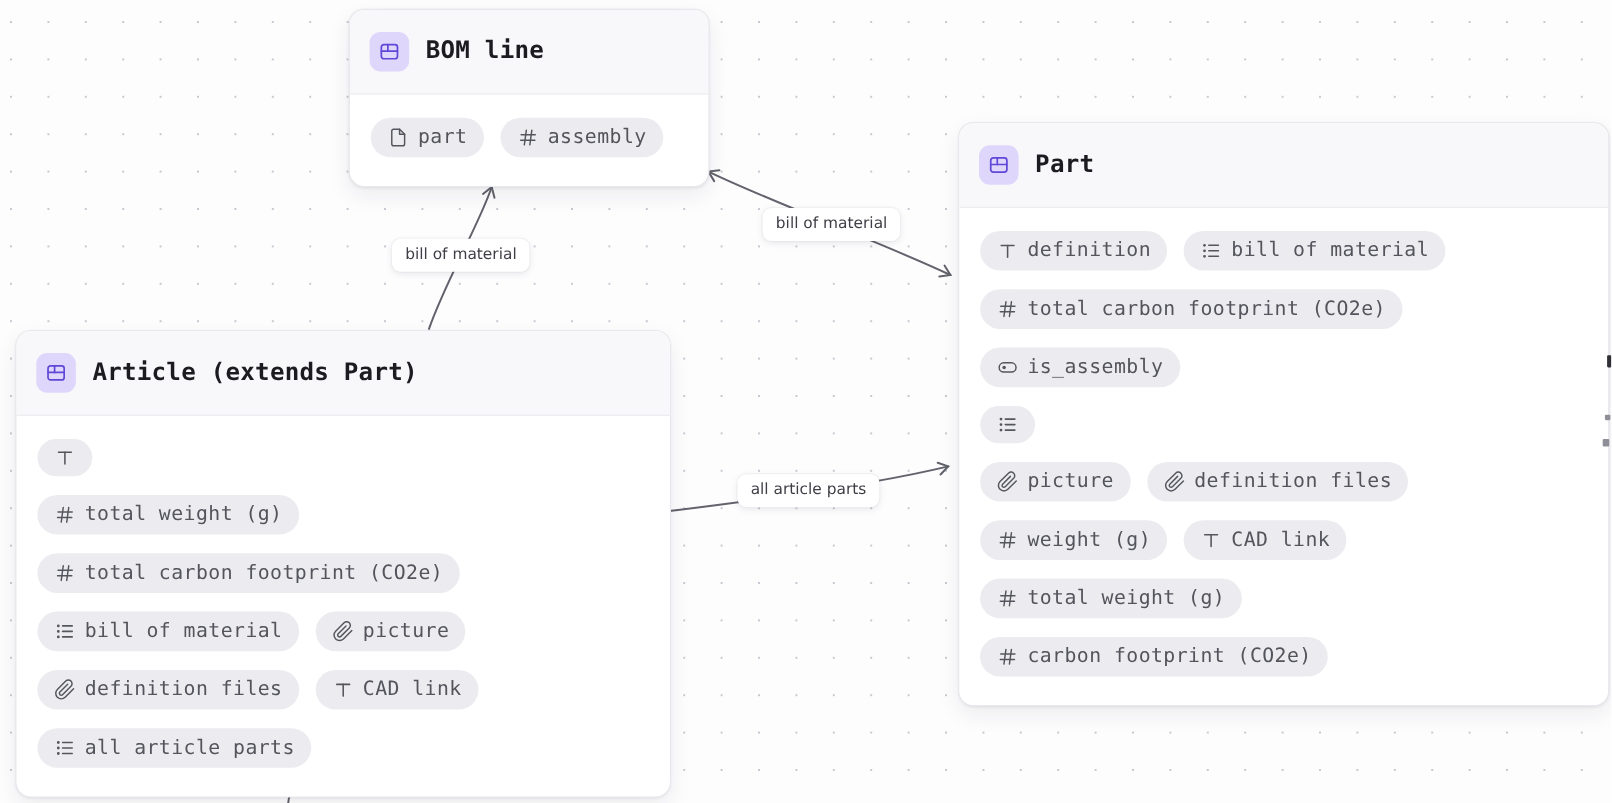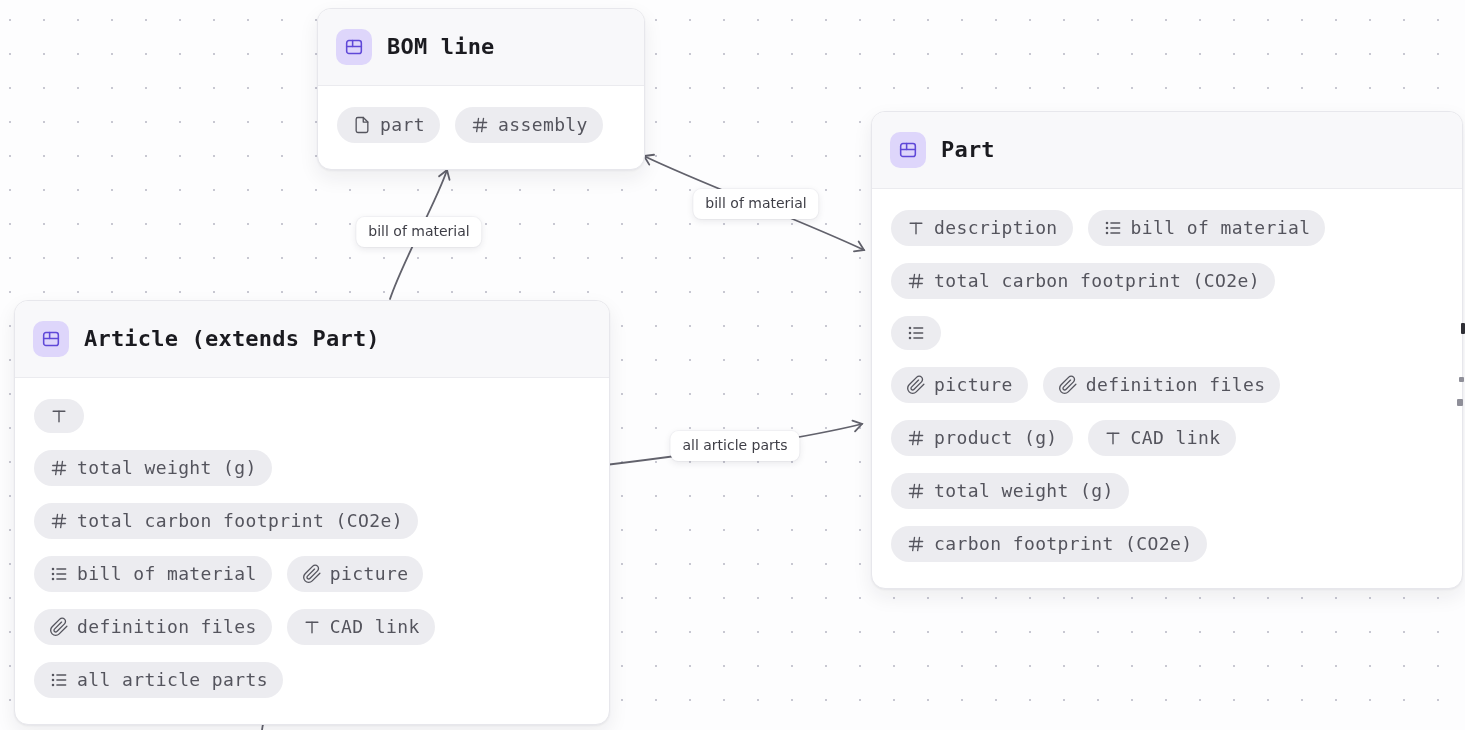--- a/index.html
+++ b/index.html
@@ -137,40 +137,48 @@
           </svg>
         </span>
       <span class="node-title">Part</span>
     </div>
     <div class="node-body">
       <div class="chip-row">
         <span class="chip">
             <svg>
               <use href="#i-text"></use>
             </svg>
-            <span>description</span>
+            <span>definition</span>
           </span>
         <span class="chip">
             <svg>
               <use href="#i-list"></use>
             </svg>
             <span>bill of material</span>
           </span>
       </div>
       <div class="chip-row">
         <span class="chip">
             <svg>
               <use href="#i-number"></use>
             </svg>
             <span>total carbon footprint (CO2e)</span>
           </span>
       </div>
       <div class="chip-row">
         <span class="chip">
             <svg>
+              <use href="#i-toggle"></use>
+            </svg>
+            <span>is_assembly</span>
+          </span>
+      </div>
+      <div class="chip-row">
+        <span class="chip">
+            <svg>
               <use href="#i-list"></use>
             </svg>
           </span>
       </div>
       <div class="chip-row">
         <span class="chip">
             <svg>
               <use href="#i-attachment"></use>
             </svg>
             <span>picture</span>
@@ -180,21 +188,21 @@
               <use href="#i-attachment"></use>
             </svg>
             <span>definition files</span>
           </span>
       </div>
       <div class="chip-row">
         <span class="chip">
             <svg>
               <use href="#i-number"></use>
             </svg>
-            <span>product (g)</span>
+            <span>weight (g)</span>
           </span>
         <span class="chip">
             <svg>
               <use href="#i-text"></use>
             </svg>
             <span>CAD link</span>
           </span>
       </div>
       <div class="chip-row">
         <span class="chip">

